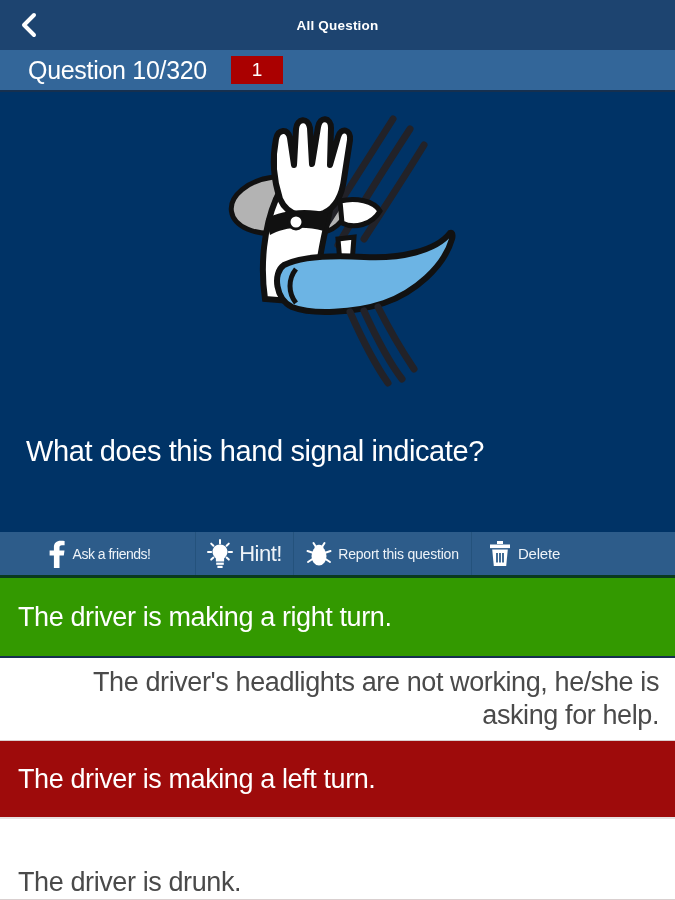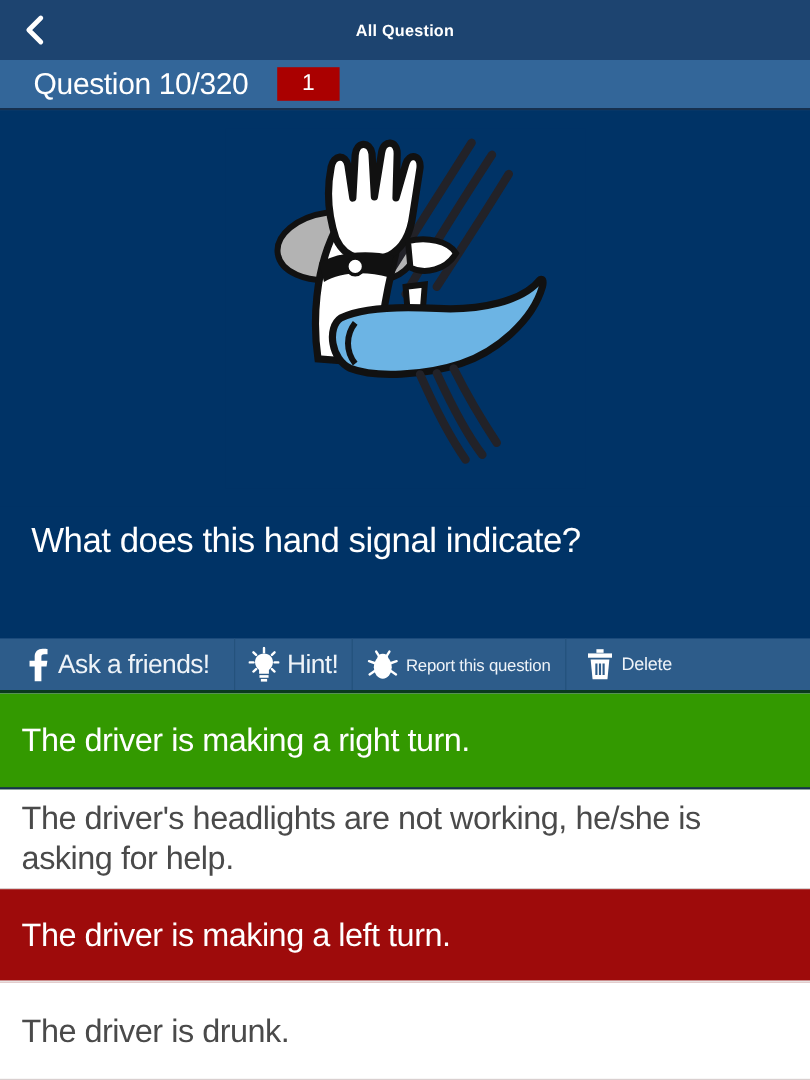--- a/index.html
+++ b/index.html
@@ -150,21 +150,21 @@
     align-items: center;
     justify-content: center;
     flex: 0 0 auto;
   }
   .tb-icon svg { display: block; }
   .tb-label {
     color: #eef3f8;
     font-size: 15px;
     letter-spacing: -0.2px;
   }
-  .tb-btn.facebook .tb-label { font-size: 22px; letter-spacing: -0.5px; }
+  .tb-btn.facebook .tb-label { font-size: 14px; letter-spacing: -0.5px; }
   .tb-btn.hint .tb-label { font-size: 22px; letter-spacing: -0.5px; }
   .tb-btn.report .tb-label { font-size: 14px; }
   .tb-btn.delete .tb-label { font-size: 15px; }
   .tb-btn.bookmark .tb-label { font-size: 15px; }
 
   
   .answers {
     flex: 0 0 322px;
     display: flex;
     flex-direction: column;
@@ -187,28 +187,28 @@
     background: #339900;
     flex: 0 0 80px;
     border-bottom: 2px solid #16304f;
   }
   .answer.correct .answer-text { color: #ffffff; }
   .answer.neutral {
     background: #ffffff;
     border-bottom: 1px solid #d9cfcf;
   }
   .answer.neutral .answer-text { color: #4a4a4a; }
-  .answer.n1 { flex: 0 0 83px; align-items: center; }
+  .answer.n1 { flex: 0 0 83px; align-items: center; text-align: right; }
   .answer.wrong {
     background: #9e0b0b;
     flex: 0 0 78px;
     border-bottom: 2px solid #e8e2e2;
   }
   .answer.wrong .answer-text { color: #ffffff; }
-  .answer.n2 { flex: 1 1 auto; align-items: center; }
+  .answer.n2 { flex: 1 1 auto; align-items: flex-end; }
 </style>
 </head>
 <body>
 
 <div class="app">
 
   <div class="navbar">
     <div class="nav-back">
       <span>
         <svg width="18" height="28" viewBox="0 0 18 28" aria-hidden="true">

